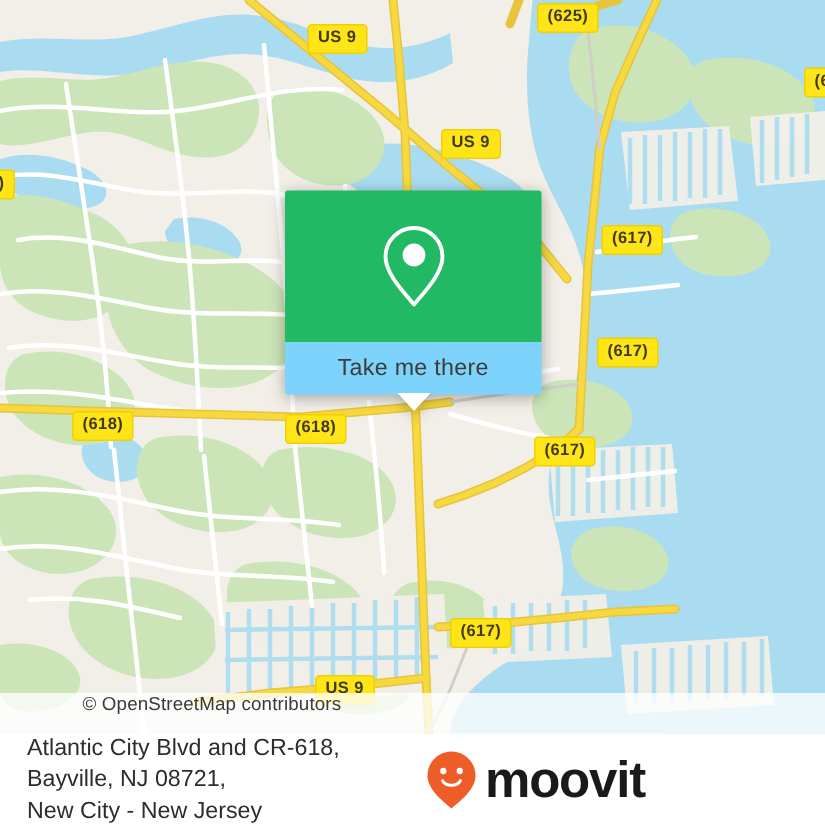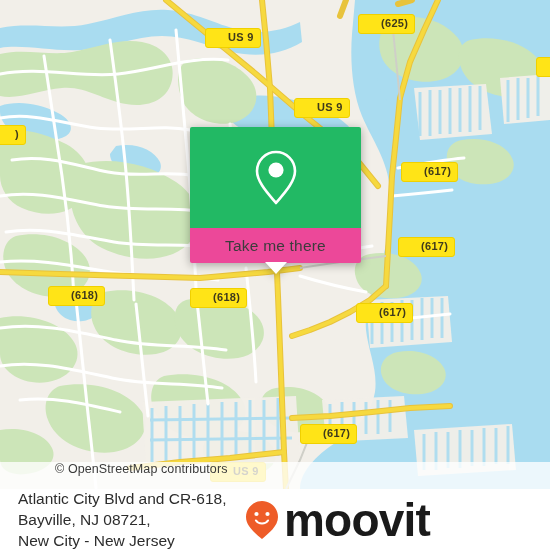--- a/index.html
+++ b/index.html
@@ -65,21 +65,21 @@
     height: 101px;
     background: #22b964;
     border-radius: 2px 2px 0 0;
     display: flex;
     align-items: center;
     justify-content: center;
   }
   .pin-icon { display:block; }
   .callout-body {
     height: 35px;
-    background: #ec4899;
+    background: #7dd3fc;
     border-radius: 0 0 2px 2px;
     display: flex;
     align-items: center;
     justify-content: center;
   }
   .callout-label {
     font-size: 15.5px;
     color: #3c3c3c;
     letter-spacing: 0.2px;
   }
@@ -97,25 +97,24 @@
   
   .shield {
     position: absolute;
     background: #ffe417;
     border: 1.6px solid #f0d000;
     border-radius: 3px;
     color: #3f3a1c;
     font-size: 11px;
     font-weight: bold;
     line-height: 1;
-    padding: 3px 6px 4px 22px;
+    padding: 3px 6px 4px 6px;
     white-space: nowrap;
     z-index: 30;
     letter-spacing: 0.3px;
-    margin-top: 12px;
   }
 
   
   .footer {
     position: absolute;
     left: 0;
     top: 489px;
     width: 444px;
     height: 61px;
     background: #ffffff;
@@ -132,21 +131,21 @@
     max-width: 385px;
   }
   .footer-address .line { display: block; }
   .brand {
     display: flex;
     align-items: center;
     gap: 5px;
     flex: 0 0 auto;
   }
   .brand-word {
-    font-size: 46px;
+    font-size: 34px;
     font-weight: bold;
     color: #1a1a1a;
     letter-spacing: -0.8px;
     line-height: 1;
   }
 </style>
 </head>
 <body>
 
 <div id="app">

